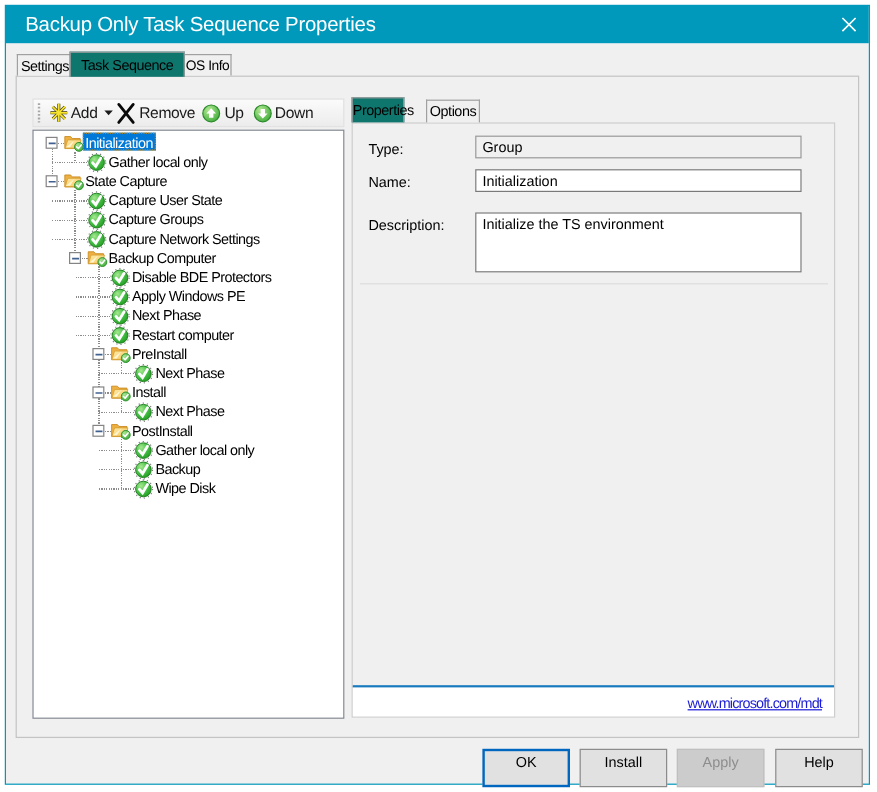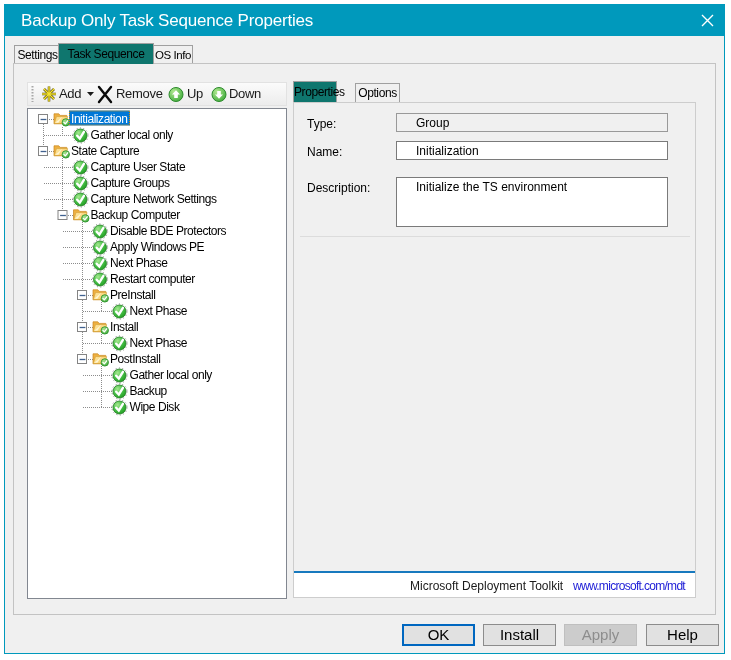--- a/index.html
+++ b/index.html
@@ -10,24 +10,24 @@
 
 .tab{position:absolute;background:#f0f0f0;border:1px solid #a0a0a0;border-bottom:none;font-size:12px;letter-spacing:-0.4px;text-align:center;color:#000;white-space:nowrap}
 .tabsel{background:#0f766e;z-index:3}
 #page{position:absolute;left:8px;top:58px;width:703px;height:552px;background:#f0f0f0;border:1px solid #c3c3c3;z-index:1}
 #toolbar{position:absolute;left:22px;top:77px;width:260px;height:24px;background:linear-gradient(#fbfbfb,#ececec);border:1px solid #e2e2e2;z-index:2}
 #treebox{position:absolute;left:22px;top:103px;width:260px;height:491px;background:#ffffff;border:1px solid #828790;z-index:2}
 .tbtext{position:absolute;top:81px;z-index:5;font-size:13px;letter-spacing:-0.3px;color:#1a1a1a}
 #rtabs .tab{z-index:2}
 #rpane{position:absolute;left:288px;top:97px;width:403px;height:496px;background:#f0f0f0;border:1px solid #cdcdcd;z-index:1}
 .lbl{position:absolute;font-size:12px;color:#000;z-index:3}
-.fld{position:absolute;left:391px;font-size:12px;color:#000;padding:2px 0 0 19px;z-index:3}
+.fld{position:absolute;left:391px;font-size:12px;color:#000;padding:2px 0 0 5px;z-index:3}
 #ftr{position:absolute;left:289px;width:401px;background:#ffffff;z-index:3}
-.btn{position:absolute;top:619px;width:73px;height:22px;background:#e1e1e1;border:1px solid #8c8c8c;font-size:15px;text-align:center;line-height:20px;color:#000}
-.lnk{color:#1b1bd6;letter-spacing:-0.7px}
+.btn{position:absolute;top:619px;width:73px;height:32px;background:#e1e1e1;border:1px solid #8c8c8c;font-size:12px;text-align:center;line-height:20px;color:#000}
+.lnk{color:#1b1bd6;text-decoration:underline;letter-spacing:-0.7px}
 </style></head>
 <body>
 <div id="win">
   <div id="title">Backup Only Task Sequence Properties</div>
   <svg id="close" viewBox="0 0 13 13">
       <path d="M1,1 L12,12 M12,1 L1,12" stroke="#ffffff" stroke-width="1.4"></path>
     </svg>
 
   <div class="tab" style="left:9px;top:40px;width:47px;height:18px;line-height:18px;z-index:2">Settings</div>
   <div class="tab tabsel" style="left:53px;top:38px;width:96px;height:21px;line-height:20px">Task Sequence</div>
@@ -84,21 +84,20 @@
   <div class="lbl" style="left:302px;top:112px">Type:</div>
   <div class="fld" style="top:108px;width:272px;height:19px;background:#f0f0f0;border:1px solid #999999">Group</div>
   <div class="lbl" style="left:302px;top:140px">Name:</div>
   <div class="fld" style="top:136px;width:272px;height:19px;background:#ffffff;border:1px solid #7a7a7a">Initialization</div>
   <div class="lbl" style="left:302px;top:176px">Description:</div>
   <div class="fld" style="top:172px;width:272px;height:50px;background:#ffffff;border:1px solid #7a7a7a">Initialize the TS environment</div>
   <div class="abs" style="left:295px;top:231px;width:390px;height:1px;background:#dcdcdc;z-index:3"></div>
 
   <div id="ftr" style="top:566px;height:2px;background:#1779be"></div>
   <div id="ftr" style="top:568px;height:24px;font-size:12px;color:#1a1a1a">
-    <span class="abs" style="left:116px;top:6px">Microsoft Deployment Toolkit</span>
     <span class="abs lnk" style="left:279px;top:6px">www.microsoft.com/mdt</span>
   </div>
 
   <div class="btn" style="left:397px;border:2px solid #0067c0;line-height:18px">OK</div>
   <div class="btn" style="left:478px">Install</div>
   <div class="btn" style="left:559px;background:#cccccc;border-color:#bfbfbf;color:#8d8d8d">Apply</div>
   <div class="btn" style="left:641px">Help</div>
 
   <svg width="259" height="490" viewBox="27 108 259 490" style="position:absolute;left:23px;top:104px;z-index:5" font-family="Liberation Sans, sans-serif" font-size="12" letter-spacing="-0.45">
       <defs>

